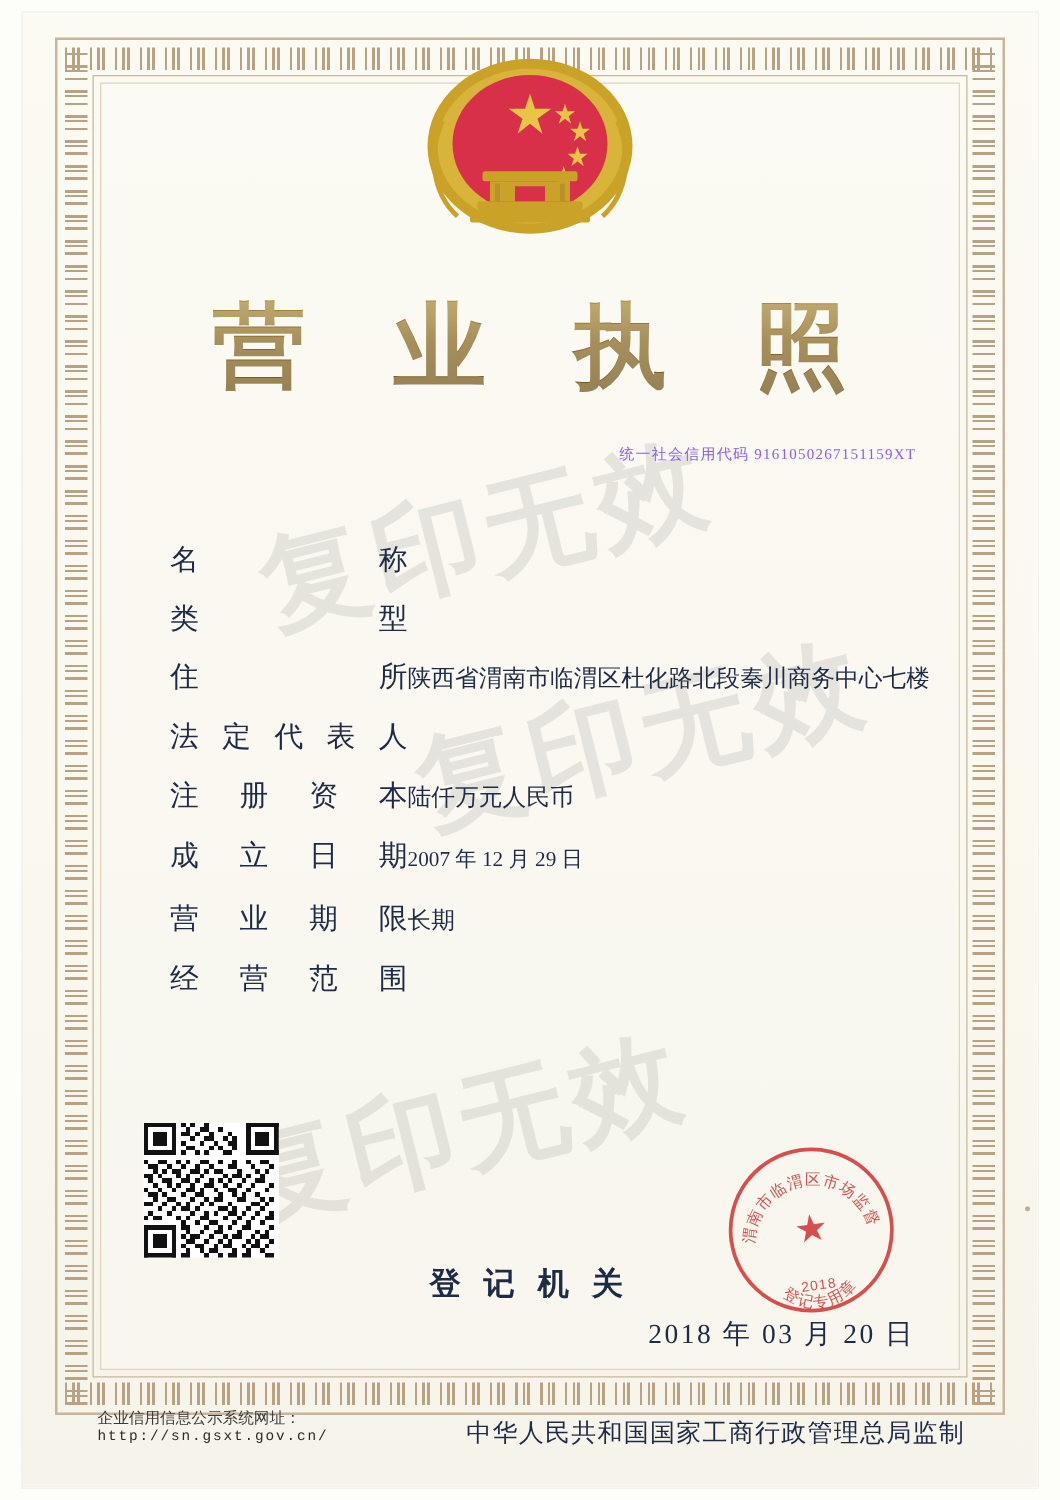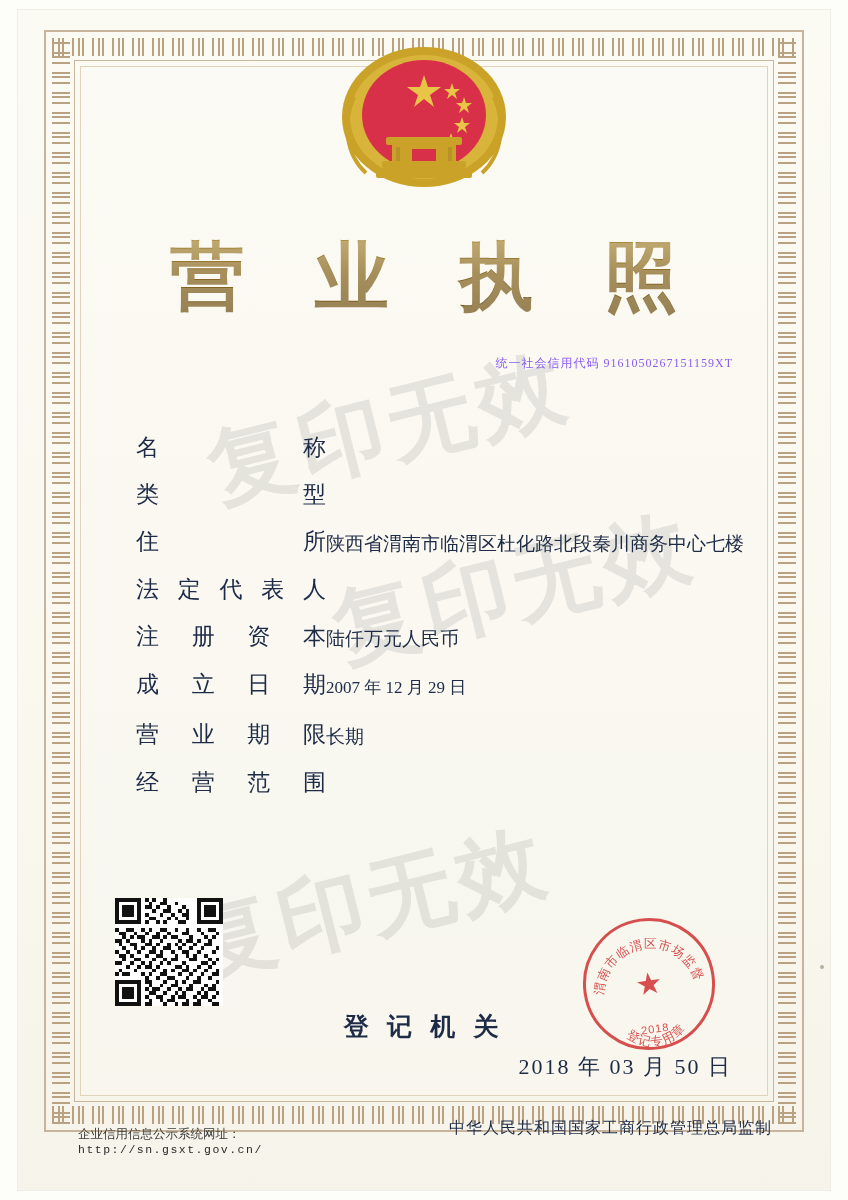--- a/index.html
+++ b/index.html
@@ -207,23 +207,23 @@
     line-height:16px;
   }
   .footer-left .url{
     font-family:"Liberation Mono", monospace;
     font-size:11.5px;
     letter-spacing:1.5px;
     color:#2a2a2a;
   }
   .footer-right{
     position:absolute;
-    right:76px;bottom:61px;
-    font-family:"Liberation Serif", serif;
-    font-size:16px;
+    right:76px;bottom:40px;
+    font-family:"Liberation Serif", serif;
+    font-size:20px;
     color:#1d2b47;
     letter-spacing:1px;
   }
   .dot{
     position:absolute;right:24px;top:965px;
     width:4px;height:4px;border-radius:50%;background:#b9b0a0;
   }
 </style>
 </head>
 <body>
@@ -594,21 +594,21 @@
 
   <div class="dot"></div>
 
   <div class="authority">登 记 机 关</div>
 
   <div class="issue-date">
     <span class="num">2018</span>
     <span>年</span>
     <span class="num">03</span>
     <span>月</span>
-    <span class="num">50</span>
+    <span class="num">20</span>
     <span>日</span>
   </div>
 
   <div class="footer-left">
     <div>企业信用信息公示系统网址：</div>
     <div class="url">http://sn.gsxt.gov.cn/</div>
   </div>
 
   <div class="footer-right">中华人民共和国国家工商行政管理总局监制</div>
 </div>

